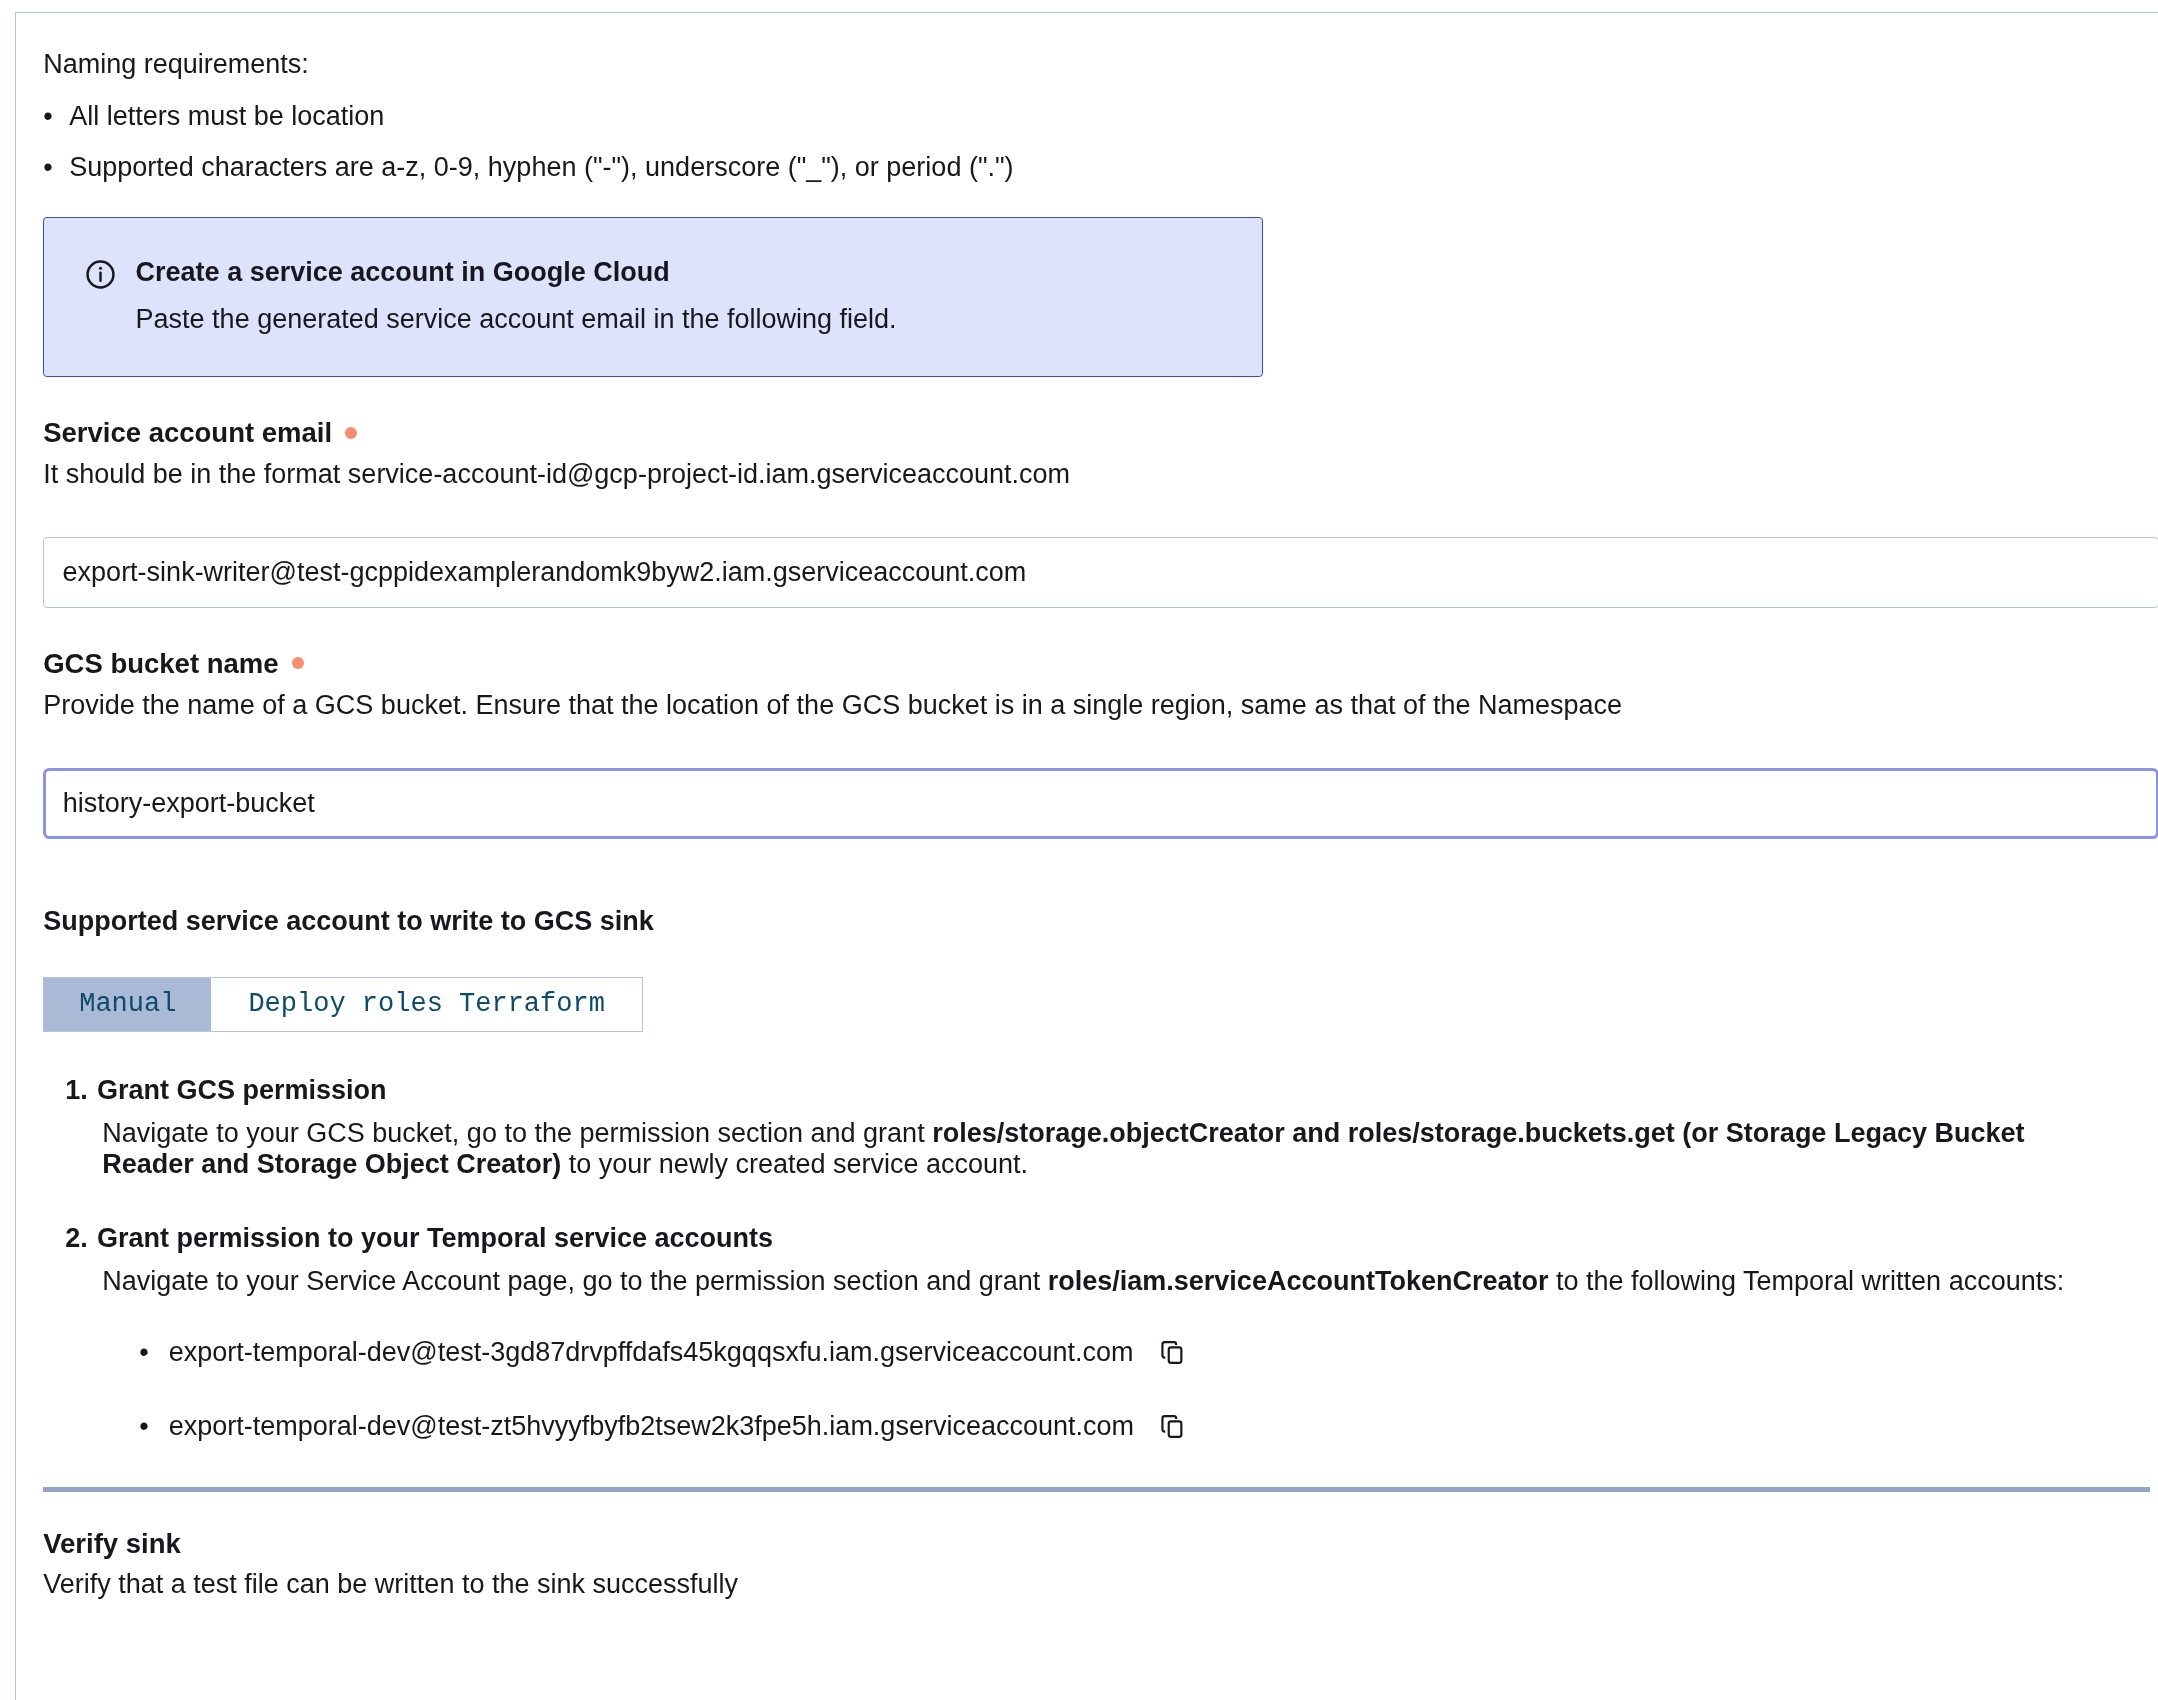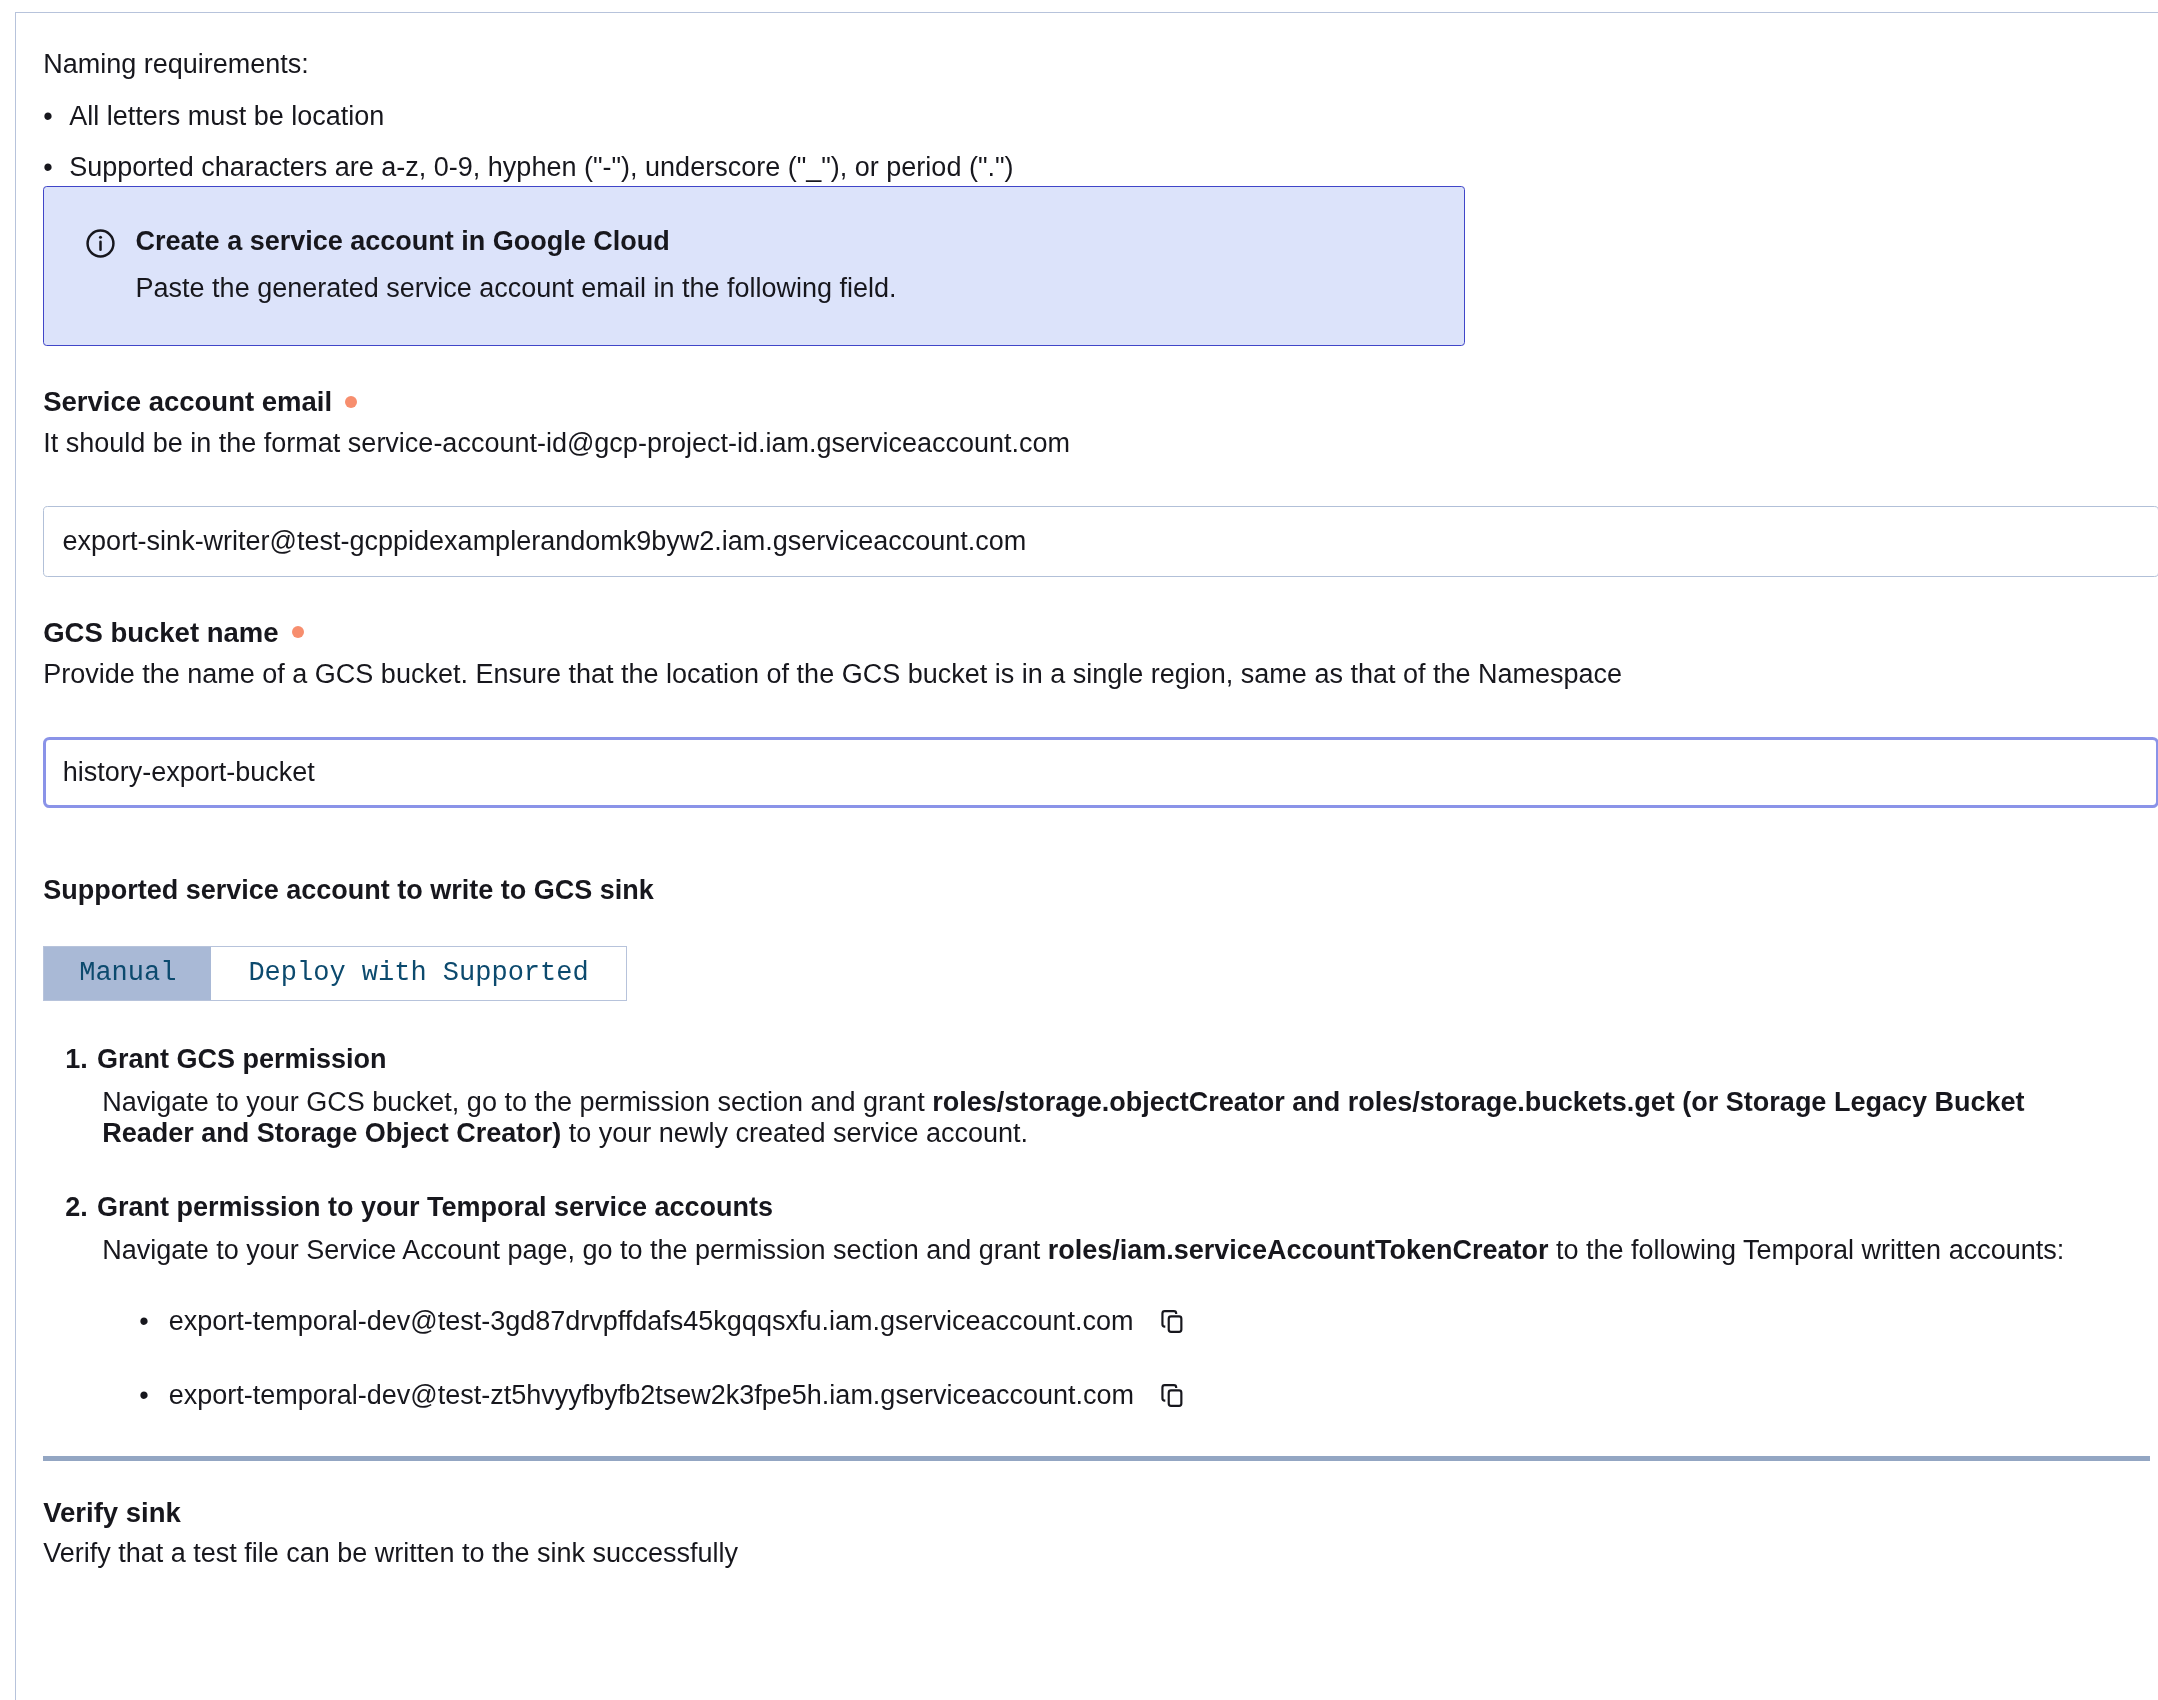--- a/index.html
+++ b/index.html
@@ -40,21 +40,21 @@
   input.focused {
     border:3.7px solid #8a93e8; border-radius:6.4px; padding:0 16.5px;
   }
 
   .req-title { font-size:27px; line-height:37px; }
   ul.req-list { margin:13px 0 0 0; padding:0; list-style:none; }
   ul.req-list li { display:flex; gap:16.5px; margin-top:14.7px; font-size:27px; line-height:37px; }
   .bullet-dot { flex:0 0 auto; }
 
   .info-banner {
-    width:1422px;
+    margin-top:31px; width:1220px;
     border:1.8px solid #4046c8; border-radius:3.7px;
     background:#dce3fa;
     padding:37px 37px 39px 40px;
     display:flex; gap:18.4px; align-items:flex-start;
   }
   .info-banner svg { width:33px; height:33px; margin-top:2.8px; flex:0 0 auto; }
   .banner-title { font-size:27px; font-weight:700; line-height:35px; }
   .banner-desc { font-size:27px; line-height:35px; margin-top:12px; }
 
   .section-label { margin-top:37px; }
@@ -137,21 +137,21 @@
     <span class="req-dot"></span>
   </div>
   <div class="field-desc">Provide the name of a GCS bucket. Ensure that the location of the GCS bucket is in a single region, same as that of the Namespace</div>
   <input class="text-input wide focused" type="text" value="history-export-bucket" style="">
 
   
   <div class="config-title">Supported service account to write to GCS sink</div>
 
   <div class="tabs">
     <button class="tab selected">Manual</button>
-    <button class="tab">Deploy with Supported</button>
+    <button class="tab">Deploy roles Terraform</button>
   </div>
 
   
   <div class="step-title">
     <span>1.</span>
     <span>Grant GCS permission</span>
   </div>
   <div class="step-para">
     <span>Navigate to your GCS bucket, go to the permission section and grant </span><b>roles/storage.objectCreator and roles/storage.buckets.get (or Storage Legacy Bucket Reader and Storage Object Creator)</b><span> to your newly created service account.</span>
   </div>

